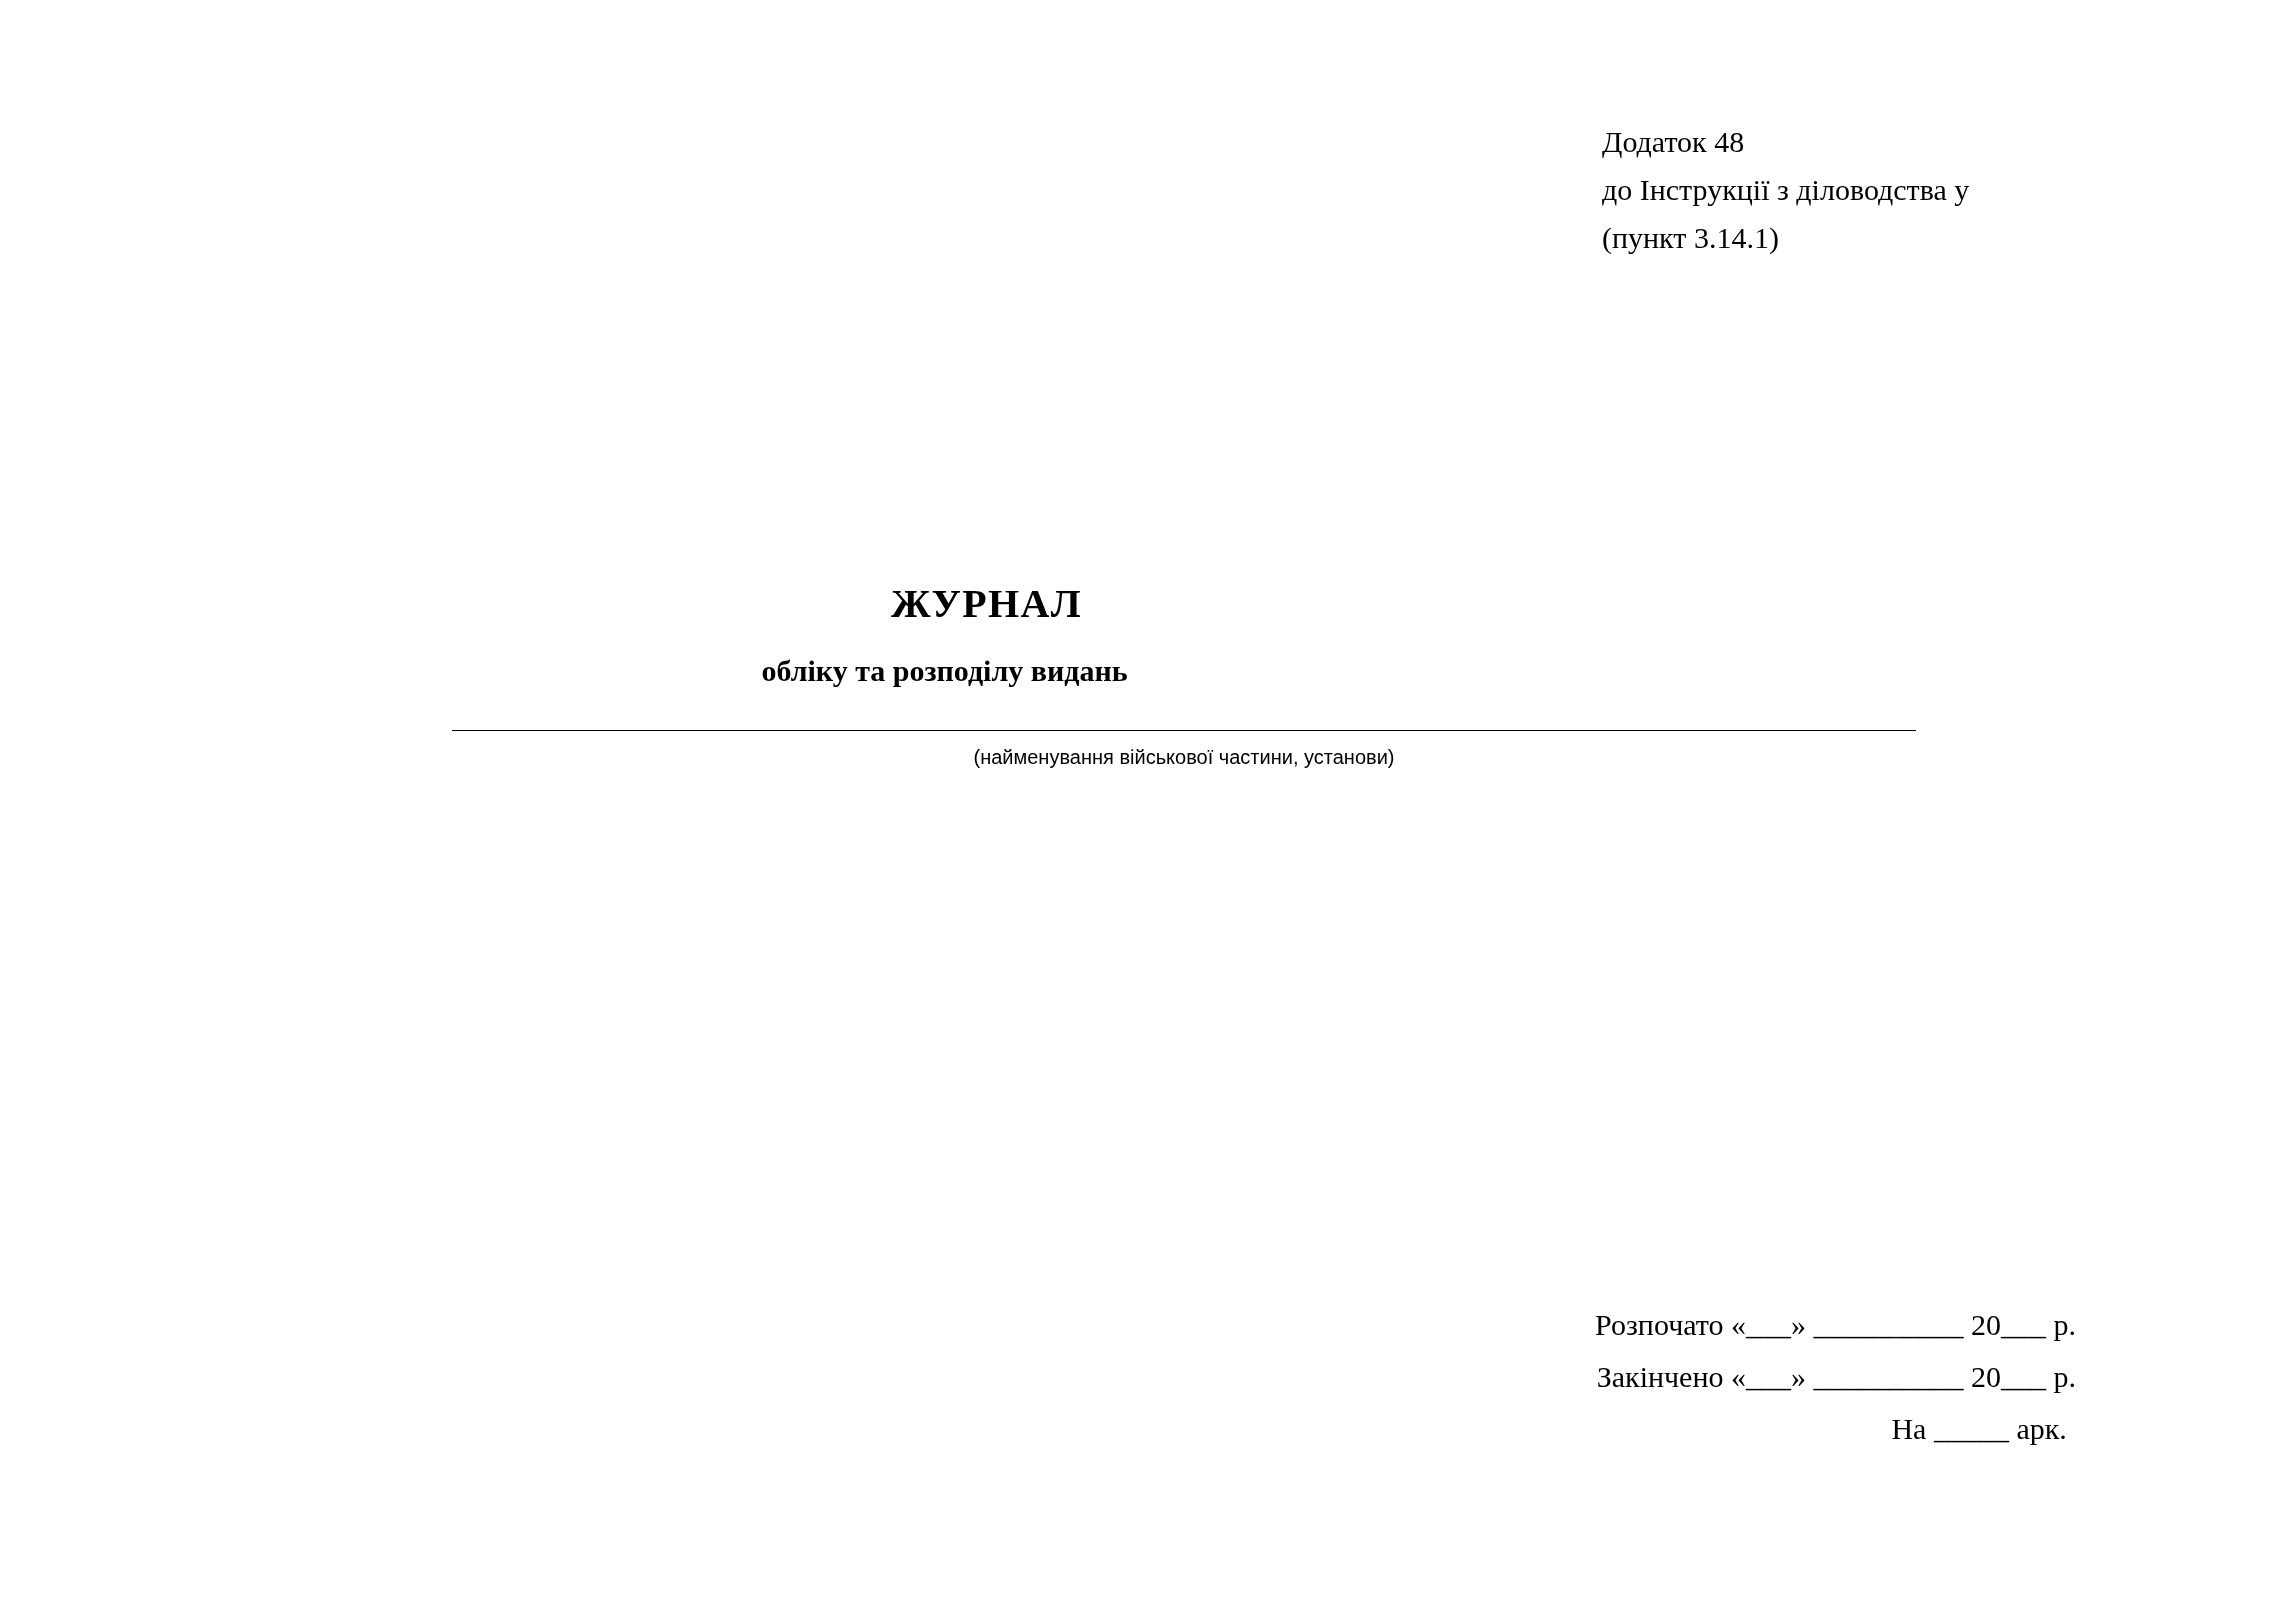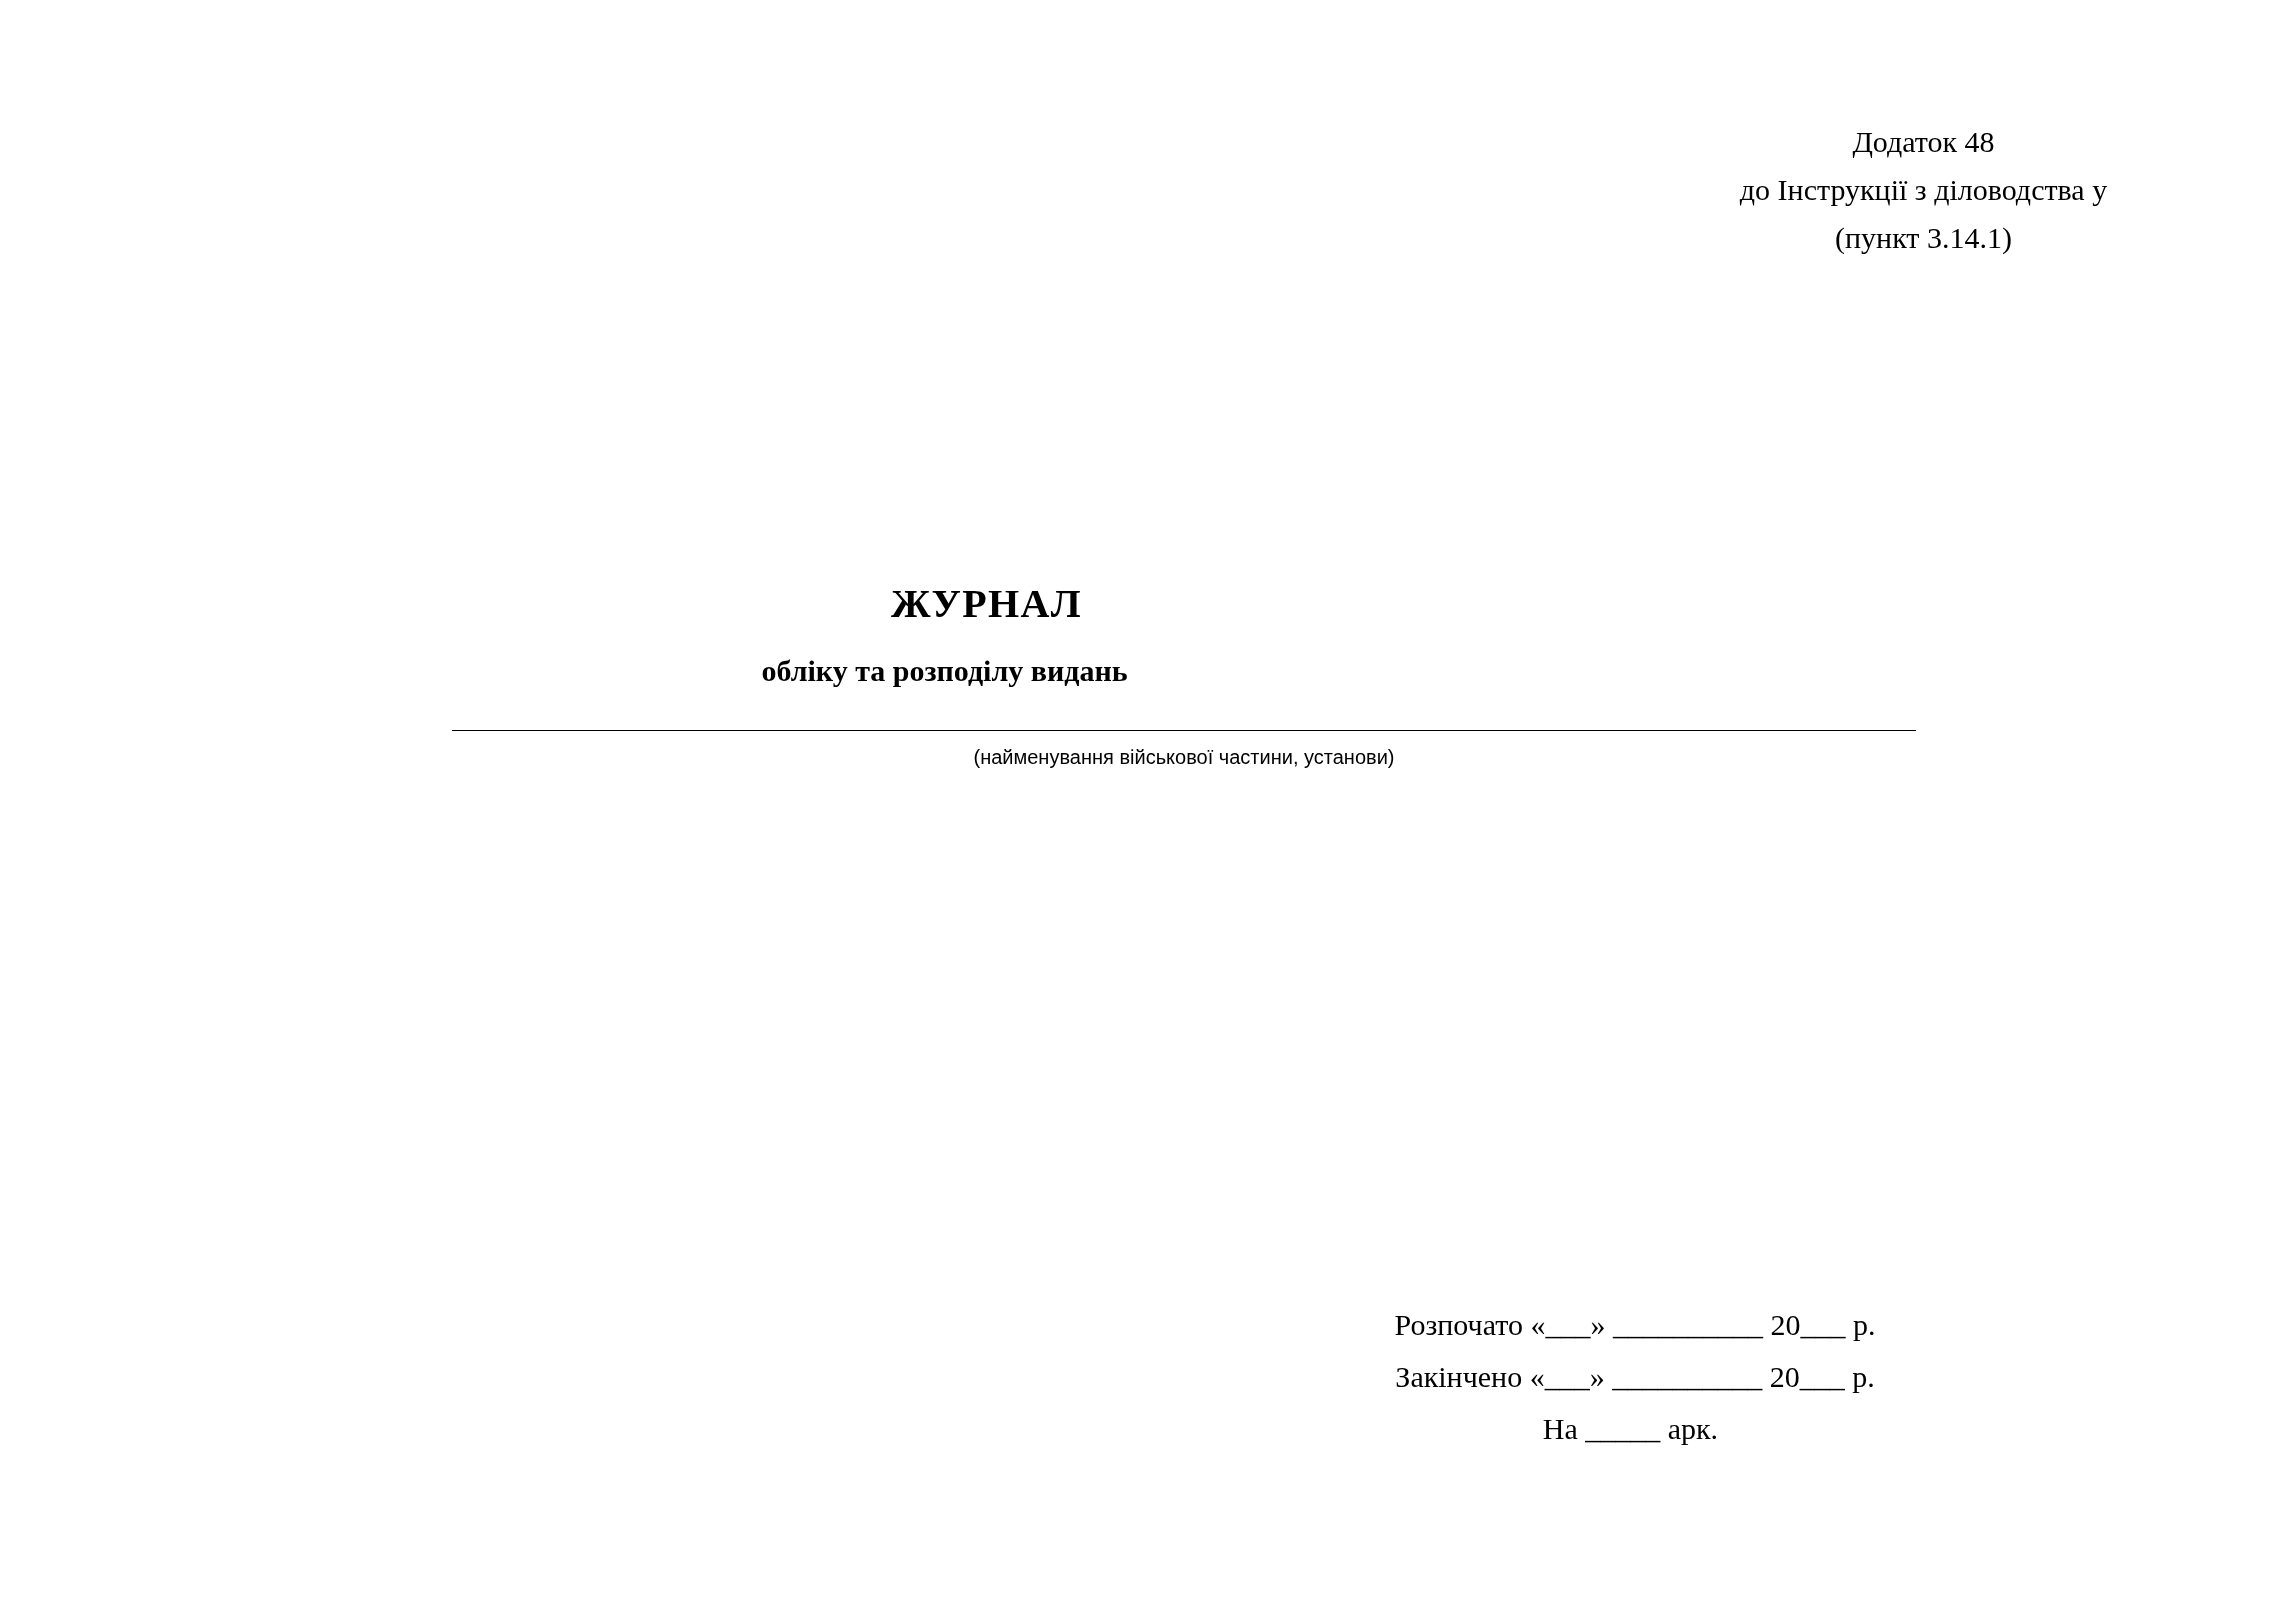--- a/index.html
+++ b/index.html
@@ -31,21 +31,20 @@
     left: 1602px;
     top: 118px;
     width: 643px;
     font-size: 30px;
     line-height: 48px;
     text-align: left;
     white-space: nowrap;
   }
   .appendix-line {
     display: block;
-    text-align: center;
   }
 
   
   .title-main {
     position: absolute;
     left: 0;
     top: 580px;
     width: 1973px;
     text-align: center;
     font-size: 40px;
@@ -82,21 +81,21 @@
   }
 
   
   .dates-block {
     position: absolute;
     left: 1194px;
     top: 1299px;
     width: 882px;
     font-size: 30px;
     line-height: 52px;
-    text-align: center;
+    text-align: right;
     white-space: nowrap;
   }
   .dates-line {
     display: block;
   }
   .dates-line.sheets {
     padding-right: 9.2px;
   }
 </style>
 </head>

